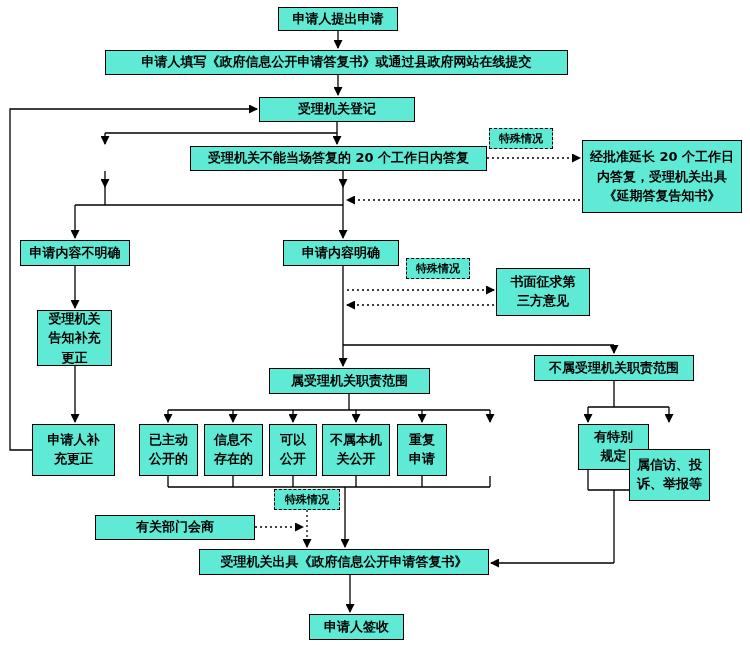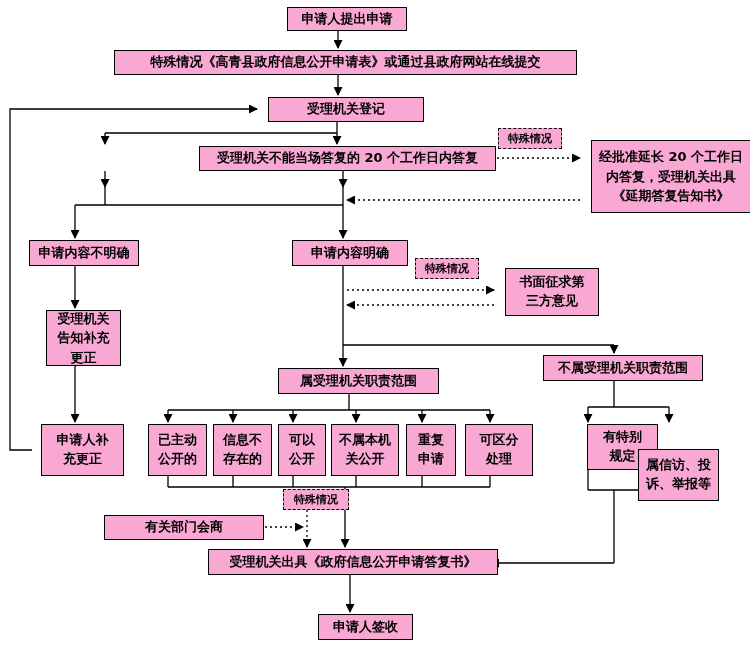--- a/index.html
+++ b/index.html
@@ -4,23 +4,23 @@
 <style>
   * { margin:0; padding:0; box-sizing:border-box; }
   html,body { background:#ffffff; }
   body { font-family:"DejaVu Sans","Liberation Sans",sans-serif; }
   .canvas {
     position:relative; width:750px; height:649px; background:#ffffff; overflow:hidden;
   }
   .lines { position:absolute; left:0; top:0; width:750px; height:649px; }
   .node {
     position:absolute; display:flex; align-items:center; justify-content:center;
-    text-align:center; border:1.5px solid #000; background:#f9a8d4;
+    text-align:center; border:1.5px solid #000; background:#5eead4;
     font-weight:700; font-size:13px; color:#000; line-height:1.45;
-    white-space:pre-line; padding:1px 4px;margin-left:9px;
+    white-space:pre-line; padding:1px 4px;
   }
   .node.wrap3 { line-height:1.5; }
   .node.dashed {
     border:1px dashed #000; font-size:11px; line-height:1.2; padding:1px 2px;
   }
   .node.pad-sm { padding:1px 2px; }
 </style>
 </head>
 <body>
 
@@ -83,21 +83,21 @@
       <line x1="580" y1="200" x2="347" y2="200" marker-end="url(#ah)"></line>
       <line x1="347" y1="290" x2="494" y2="290" marker-end="url(#ah)"></line>
       <line x1="494" y1="305" x2="347" y2="305" marker-end="url(#ah)"></line>
       <line x1="307" y1="510" x2="307" y2="547" marker-end="url(#ah)"></line>
       <line x1="255" y1="527" x2="303" y2="527" marker-end="url(#ah)"></line>
     </g>
   </svg>
 
   <div class="node" style="left:278px;top:7px;width:120px;height:24px">申请人提出申请</div>
 
-  <div class="node" style="left:105px;top:50px;width:463px;height:25px">特殊情况《高青县政府信息公开申请表》或通过县政府网站在线提交</div>
+  <div class="node" style="left:105px;top:50px;width:463px;height:25px">申请人填写《政府信息公开申请答复书》或通过县政府网站在线提交</div>
 
   <div class="node" style="left:259px;top:97px;width:156px;height:25px">受理机关登记</div>
 
 
   <div class="node" style="left:190px;top:146px;width:297px;height:25px">受理机关不能当场答复的 20 个工作日内答复</div>
 
   <div class="node dashed" style="left:489px;top:128px;width:64px;height:21px">特殊情况</div>
 
   <div class="node wrap3" style="left:582px;top:140px;width:160px;height:73px">经批准延长 20 个工作日
 内答复，受理机关出具
@@ -131,22 +131,20 @@
 
   <div class="node pad-sm" style="left:269px;top:424px;width:48px;height:52px">可以
 公开</div>
 
   <div class="node pad-sm" style="left:322px;top:424px;width:68px;height:52px">不属本机
 关公开</div>
 
   <div class="node pad-sm" style="left:397px;top:424px;width:50px;height:52px">重复
 申请</div>
 
-  <div class="node pad-sm" style="left:456px;top:424px;width:68px;height:52px">可区分
-处理</div>
 
   <div class="node pad-sm" style="left:578px;top:424px;width:71px;height:46px">有特别
 规定</div>
 
   <div class="node pad-sm" style="left:629px;top:449px;width:81px;height:52px">属信访、投
 诉、举报等</div>
 
   <div class="node dashed" style="left:274px;top:489px;width:66px;height:21px">特殊情况</div>
 
   <div class="node" style="left:95px;top:515px;width:160px;height:25px">有关部门会商</div>

